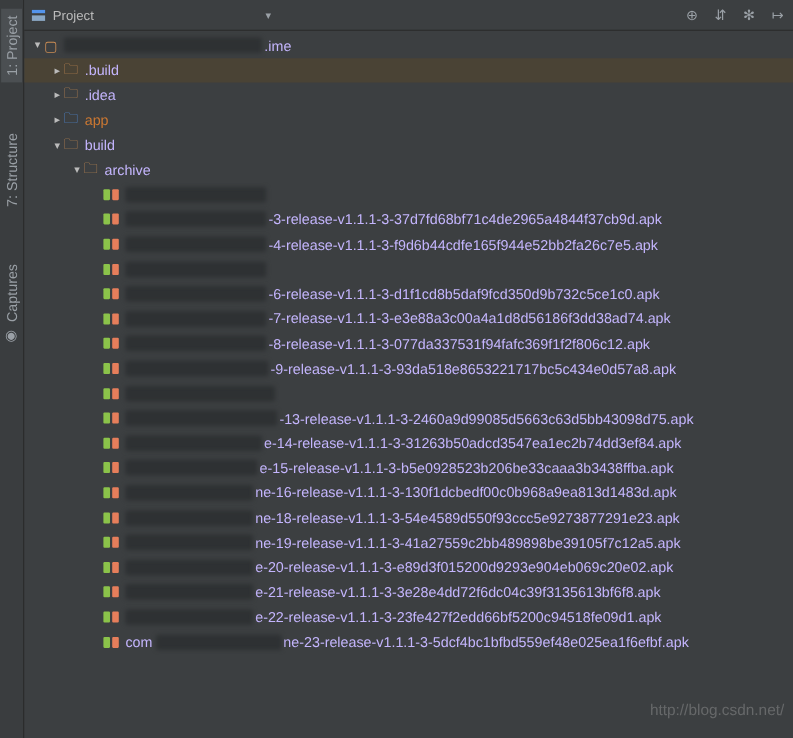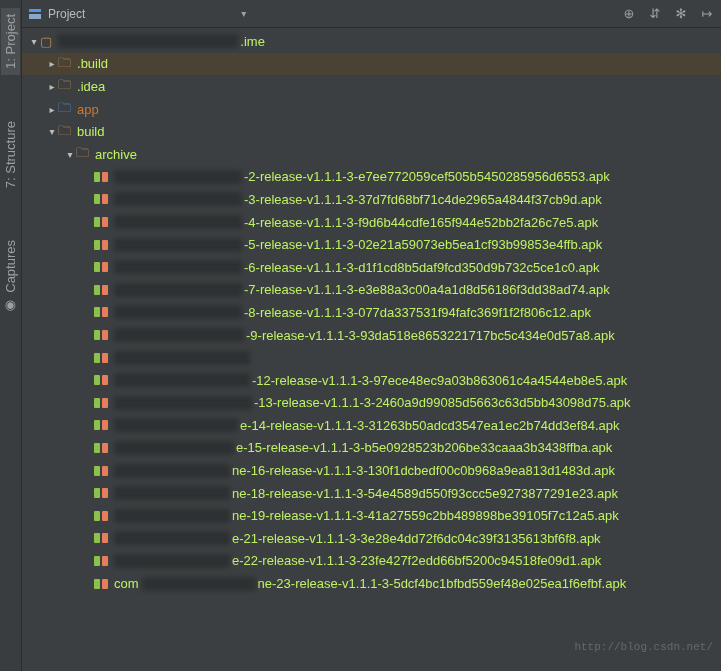--- a/index.html
+++ b/index.html
@@ -21,22 +21,22 @@
   .tree-row.hl { background: #4a4335; }
   .arrow { width: 12px; display: inline-flex; justify-content: center; color: #bbb; font-size: 10px; }
   .spacer { display: inline-block; width: 18px; }
   .folder-icon { color: #c88b54; margin-right: 6px; }
   .folder-icon.app { color: #5394ec; }
   .app-name { color: #cc7832; font-weight: normal; }
   .apk-icon { display: inline-flex; width: 14px; height: 14px; margin-right: 6px; position: relative; }
   .apk-icon::before { content: ""; position: absolute; left: 0; top: 2px; width: 6px; height: 10px; background: #8bc34a; border-radius: 1px; }
   .apk-icon::after { content: ""; position: absolute; right: 0; top: 2px; width: 6px; height: 10px; background: #e67e5b; border-radius: 1px; }
   .blurred { position: relative; display: inline-block; width: var(--w,100px); height: 14px; background: #2e3133; filter: blur(2px); border-radius: 2px; margin-right: 2px; }
-  .file-name { color: #bef264; }
-  .watermark { position: absolute; right: 8px; bottom: 18px; color: rgba(180,180,180,0.35); font-size: 11px; font-family: Liberation Mono, monospace; pointer-events: none; }
+  .file-name { color: #c4b5fd; }
+  .watermark { position: absolute; right: 8px; bottom: 18px; color: rgba(180,180,180,0.35); font-size: 14px; font-family: Liberation Sans, sans-serif; pointer-events: none; }
   .proj-icon svg { display: block; }
 </style>
 </head>
 <body>
 
 <div class="main">
   <div class="left-gutter">
     <div class="gutter-item active">
       <span>1: Project</span>
     </div>
@@ -115,21 +115,20 @@
       </div>
 
       <div id="file-list">
           <div class="tree-row">
             <span class="spacer"></span>
             <span class="spacer"></span>
             <span class="spacer"></span>
             <span class="arrow"></span>
             <span class="apk-icon"></span>
             <span class="blurred" style="--w:128px"></span>
-            <span class="file-name">-2-release-v1.1.1-3-e7ee772059cef505b5450285956d6553.apk</span>
           </div>
           <div class="tree-row">
             <span class="spacer"></span>
             <span class="spacer"></span>
             <span class="spacer"></span>
             <span class="arrow"></span>
             <span class="apk-icon"></span>
             <span class="blurred" style="--w:128px"></span>
             <span class="file-name">-3-release-v1.1.1-3-37d7fd68bf71c4de2965a4844f37cb9d.apk</span>
           </div>
@@ -142,21 +141,20 @@
             <span class="blurred" style="--w:128px"></span>
             <span class="file-name">-4-release-v1.1.1-3-f9d6b44cdfe165f944e52bb2fa26c7e5.apk</span>
           </div>
           <div class="tree-row">
             <span class="spacer"></span>
             <span class="spacer"></span>
             <span class="spacer"></span>
             <span class="arrow"></span>
             <span class="apk-icon"></span>
             <span class="blurred" style="--w:128px"></span>
-            <span class="file-name">-5-release-v1.1.1-3-02e21a59073eb5ea1cf93b99853e4ffb.apk</span>
           </div>
           <div class="tree-row">
             <span class="spacer"></span>
             <span class="spacer"></span>
             <span class="spacer"></span>
             <span class="arrow"></span>
             <span class="apk-icon"></span>
             <span class="blurred" style="--w:128px"></span>
             <span class="file-name">-6-release-v1.1.1-3-d1f1cd8b5daf9fcd350d9b732c5ce1c0.apk</span>
           </div>
@@ -194,29 +192,20 @@
             <span class="arrow"></span>
             <span class="apk-icon"></span>
             <span class="blurred" style="--w:136px"></span>
           </div>
           <div class="tree-row">
             <span class="spacer"></span>
             <span class="spacer"></span>
             <span class="spacer"></span>
             <span class="arrow"></span>
             <span class="apk-icon"></span>
-            <span class="blurred" style="--w:136px"></span>
-            <span class="file-name">-12-release-v1.1.1-3-97ece48ec9a03b863061c4a4544eb8e5.apk</span>
-          </div>
-          <div class="tree-row">
-            <span class="spacer"></span>
-            <span class="spacer"></span>
-            <span class="spacer"></span>
-            <span class="arrow"></span>
-            <span class="apk-icon"></span>
             <span class="blurred" style="--w:138px"></span>
             <span class="file-name">-13-release-v1.1.1-3-2460a9d99085d5663c63d5bb43098d75.apk</span>
           </div>
           <div class="tree-row">
             <span class="spacer"></span>
             <span class="spacer"></span>
             <span class="spacer"></span>
             <span class="arrow"></span>
             <span class="apk-icon"></span>
             <span class="blurred" style="--w:124px"></span>
@@ -250,20 +239,29 @@
             <span class="file-name">ne-18-release-v1.1.1-3-54e4589d550f93ccc5e9273877291e23.apk</span>
           </div>
           <div class="tree-row">
             <span class="spacer"></span>
             <span class="spacer"></span>
             <span class="spacer"></span>
             <span class="arrow"></span>
             <span class="apk-icon"></span>
             <span class="blurred" style="--w:116px"></span>
             <span class="file-name">ne-19-release-v1.1.1-3-41a27559c2bb489898be39105f7c12a5.apk</span>
+          </div>
+          <div class="tree-row">
+            <span class="spacer"></span>
+            <span class="spacer"></span>
+            <span class="spacer"></span>
+            <span class="arrow"></span>
+            <span class="apk-icon"></span>
+            <span class="blurred" style="--w:116px"></span>
+            <span class="file-name">e-20-release-v1.1.1-3-e89d3f015200d9293e904eb069c20e02.apk</span>
           </div>
           <div class="tree-row">
             <span class="spacer"></span>
             <span class="spacer"></span>
             <span class="spacer"></span>
             <span class="arrow"></span>
             <span class="apk-icon"></span>
             <span class="blurred" style="--w:116px"></span>
             <span class="file-name">e-21-release-v1.1.1-3-3e28e4dd72f6dc04c39f3135613bf6f8.apk</span>
           </div>

